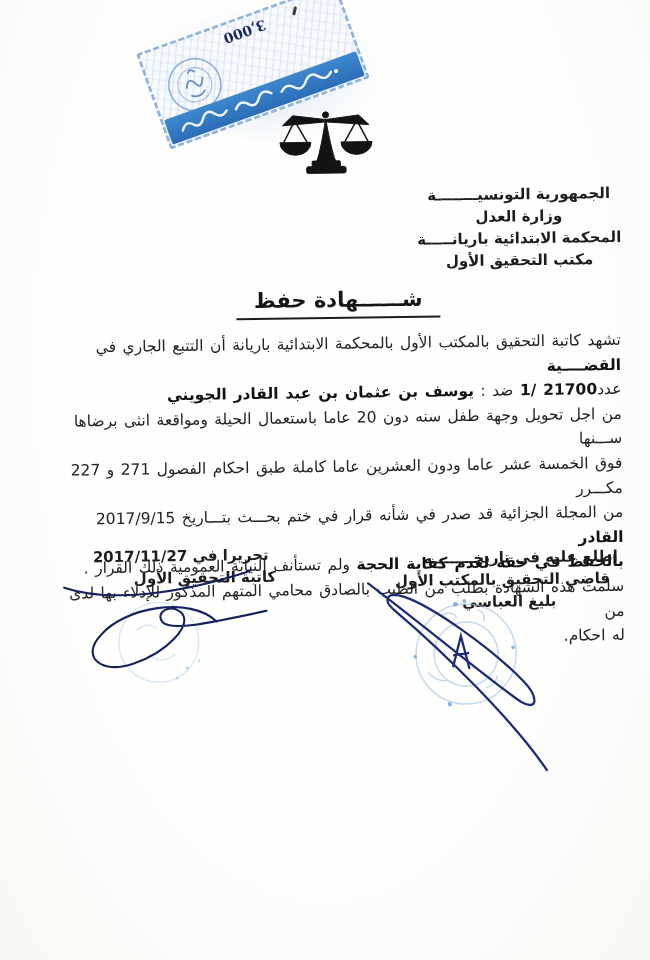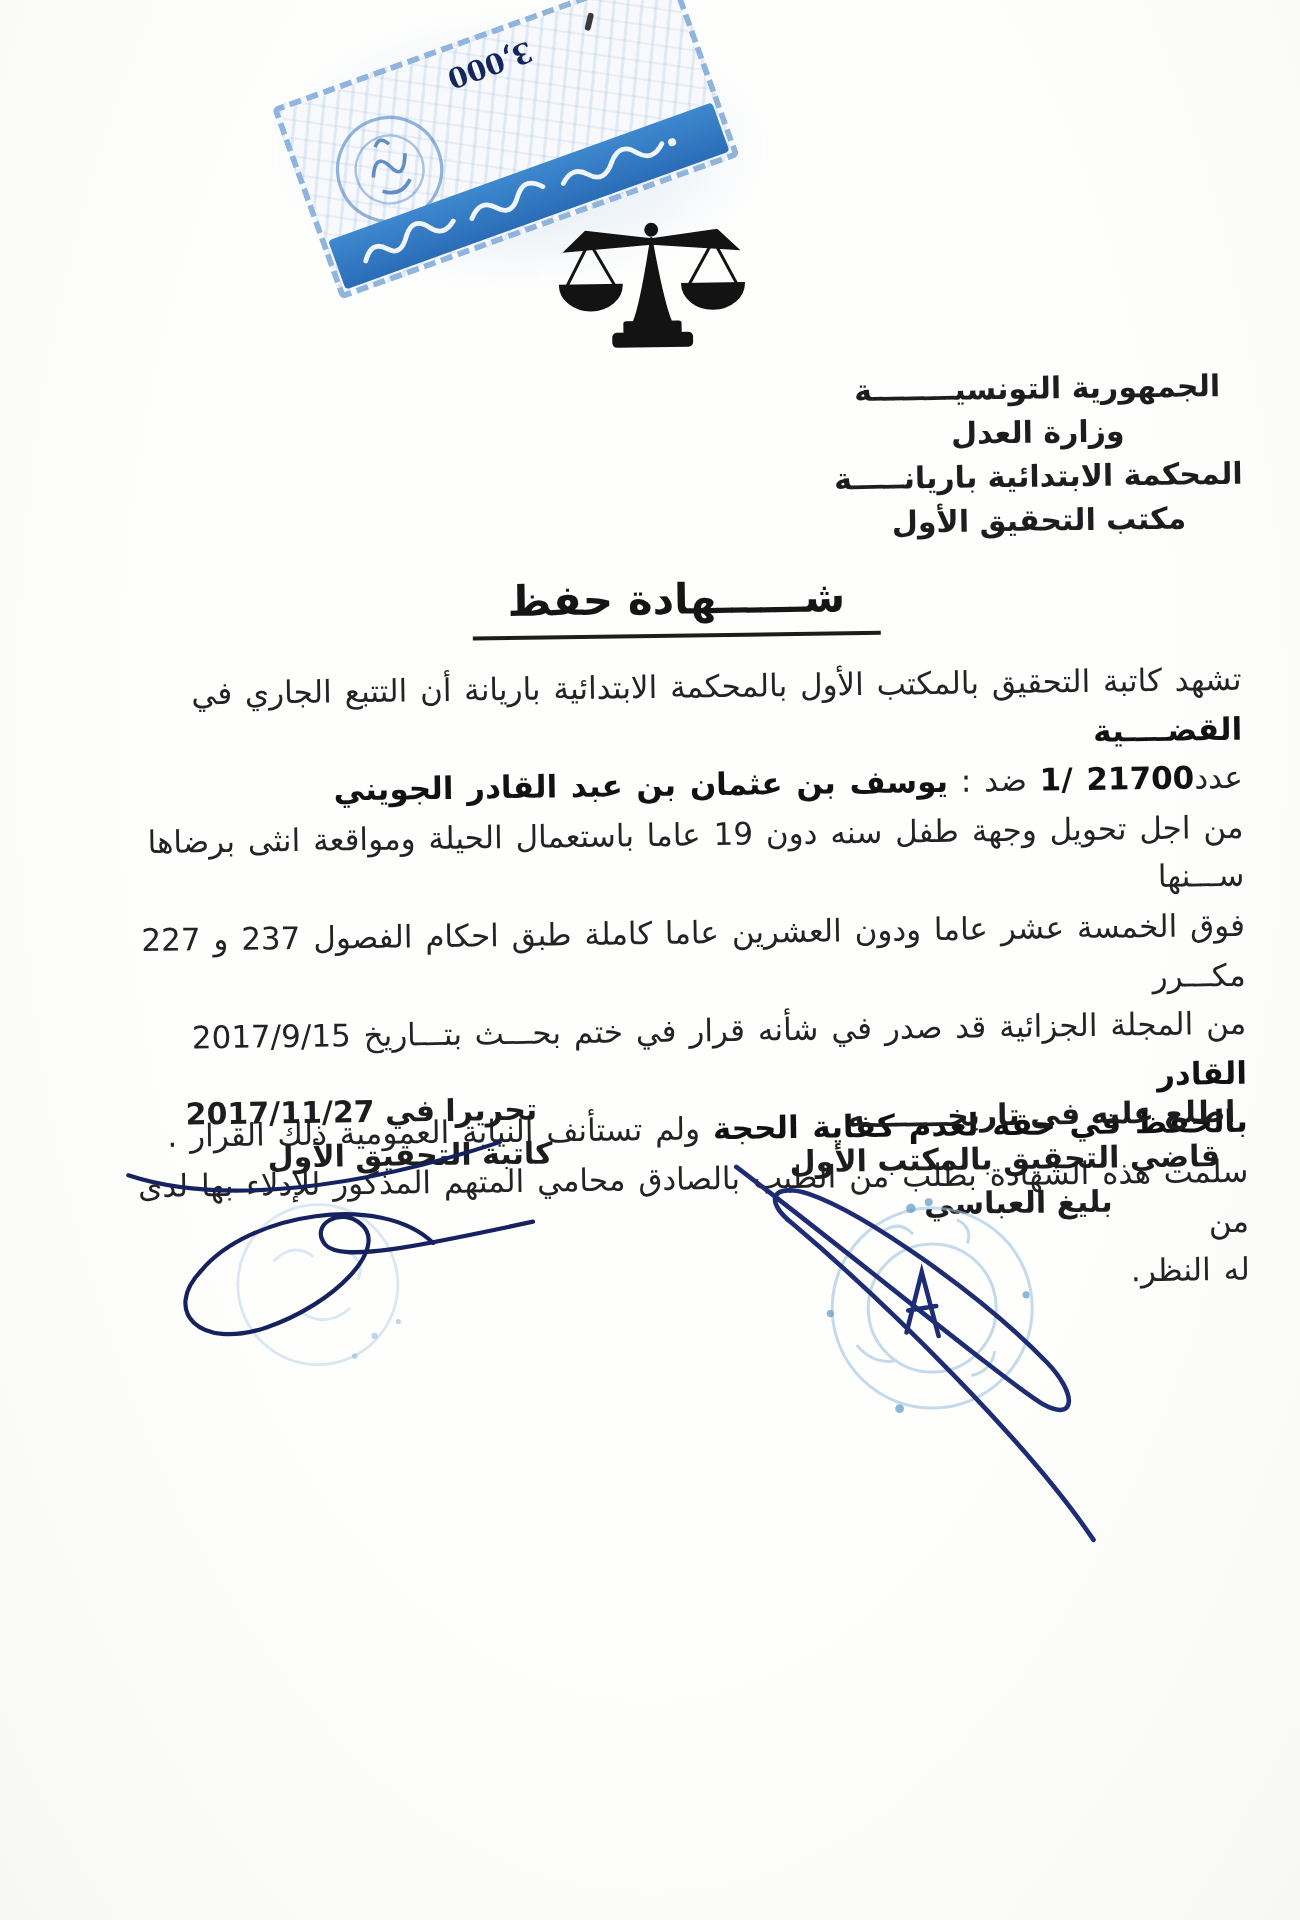--- a/index.html
+++ b/index.html
@@ -115,26 +115,26 @@
       <div>وزارة العدل</div>
       <div>المحكمة الابتدائية باريانـــــة</div>
       <div>مكتب التحقيق الأول</div>
     </div>
 
     <div class="title">شــــــهادة حفظ</div>
 
     <div class="body-text">
         <div class="body-line"><span>تشهد كاتبة التحقيق بالمكتب الأول  بالمحكمة الابتدائية باريانة  أن  التتبع الجاري في </span><span class="b">القضــــية</span></div>
         <div class="body-line"><span>عدد</span><span class="b">21700 /1</span><span> ضد : </span><span class="b">يوسف بن عثمان بن عبد القادر الجويني</span></div>
-        <div class="body-line"><span>من اجل تحويل وجهة طفل سنه دون 19 عاما باستعمال الحيلة ومواقعة انثى برضاها ســـنها</span></div>
-        <div class="body-line"><span>فوق الخمسة عشر عاما ودون العشرين عاما كاملة طبق احكام الفصول 237 و 227 مكـــرر</span></div>
+        <div class="body-line"><span>من اجل تحويل وجهة طفل سنه دون 20 عاما باستعمال الحيلة ومواقعة انثى برضاها ســـنها</span></div>
+        <div class="body-line"><span>فوق الخمسة عشر عاما ودون العشرين عاما كاملة طبق احكام الفصول 271 و 227 مكـــرر</span></div>
         <div class="body-line"><span>من المجلة الجزائية   قد صدر في شأنه قرار في ختم بحـــث بتـــاريخ 2017/9/15 </span><span class="b">القادر</span></div>
         <div class="body-line"><span class="b">بالحفظ  في حقه لعدم كفاية الحجة</span><span>  ولم  تستأنف النيابة العمومية ذلك القرار .</span></div>
         <div class="body-line"><span>سلمت هذه الشهادة بطلب  من الطيب بالصادق  محامي المتهم المذكور  للإدلاء بها لدى من</span></div>
-        <div class="body-line"><span>له النظر.</span></div>
+        <div class="body-line"><span>له احكام.</span></div>
       </div>
 
     <div class="issued">
       <div class="date">تحريرا في 2017/11/27</div>
       <div class="role">كاتبة التحقيق  الأول</div>
     </div>
 
     <div class="approved">
       <div class="l1">إطلع عليه  في تاريخــــــــه</div>
       <div class="l2">قاضي التحقيق بالمكتب الأول</div>

